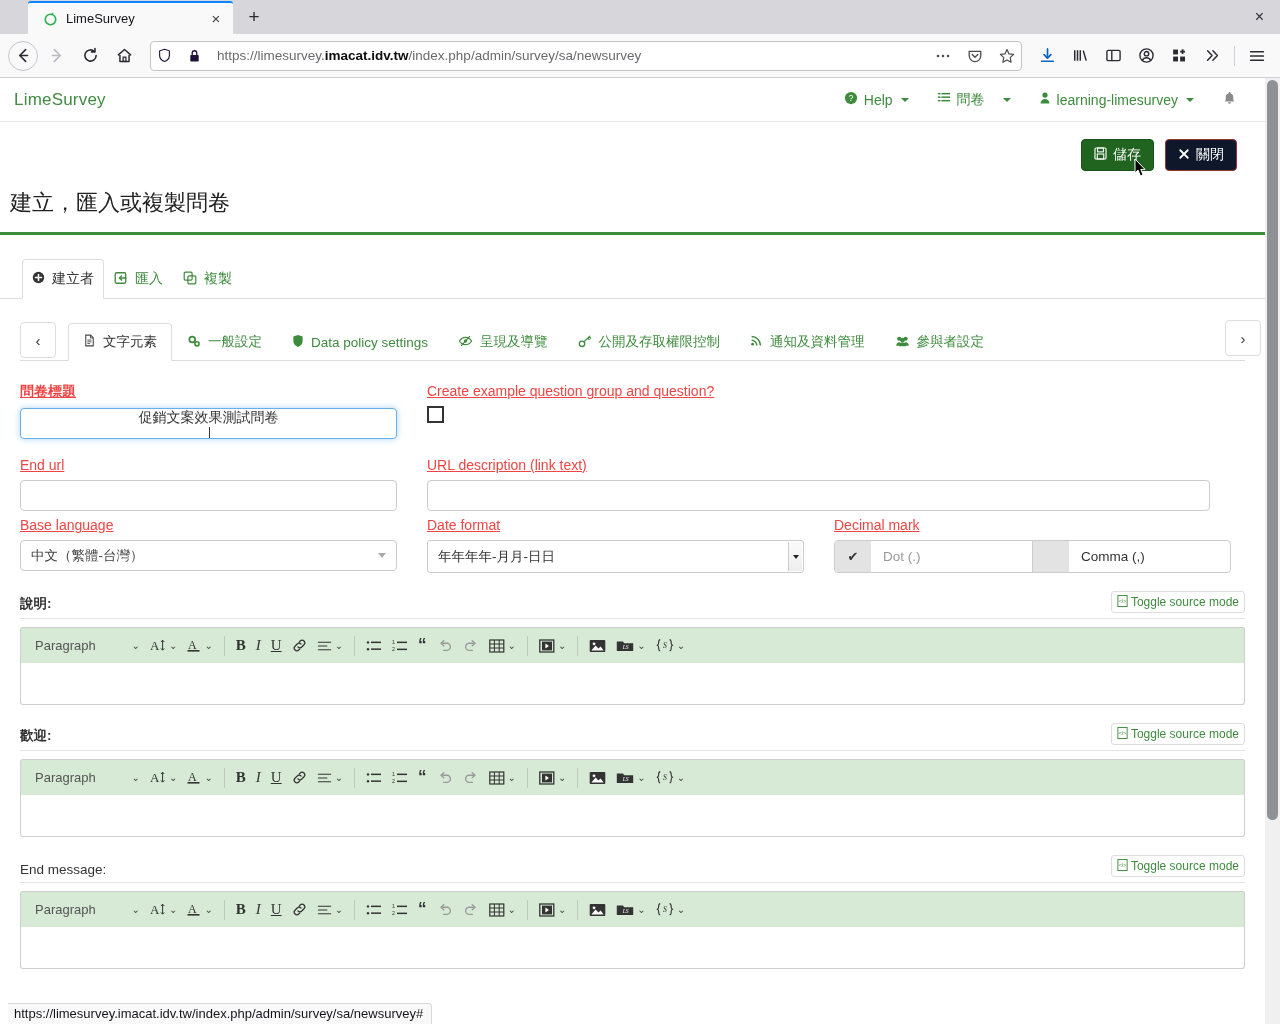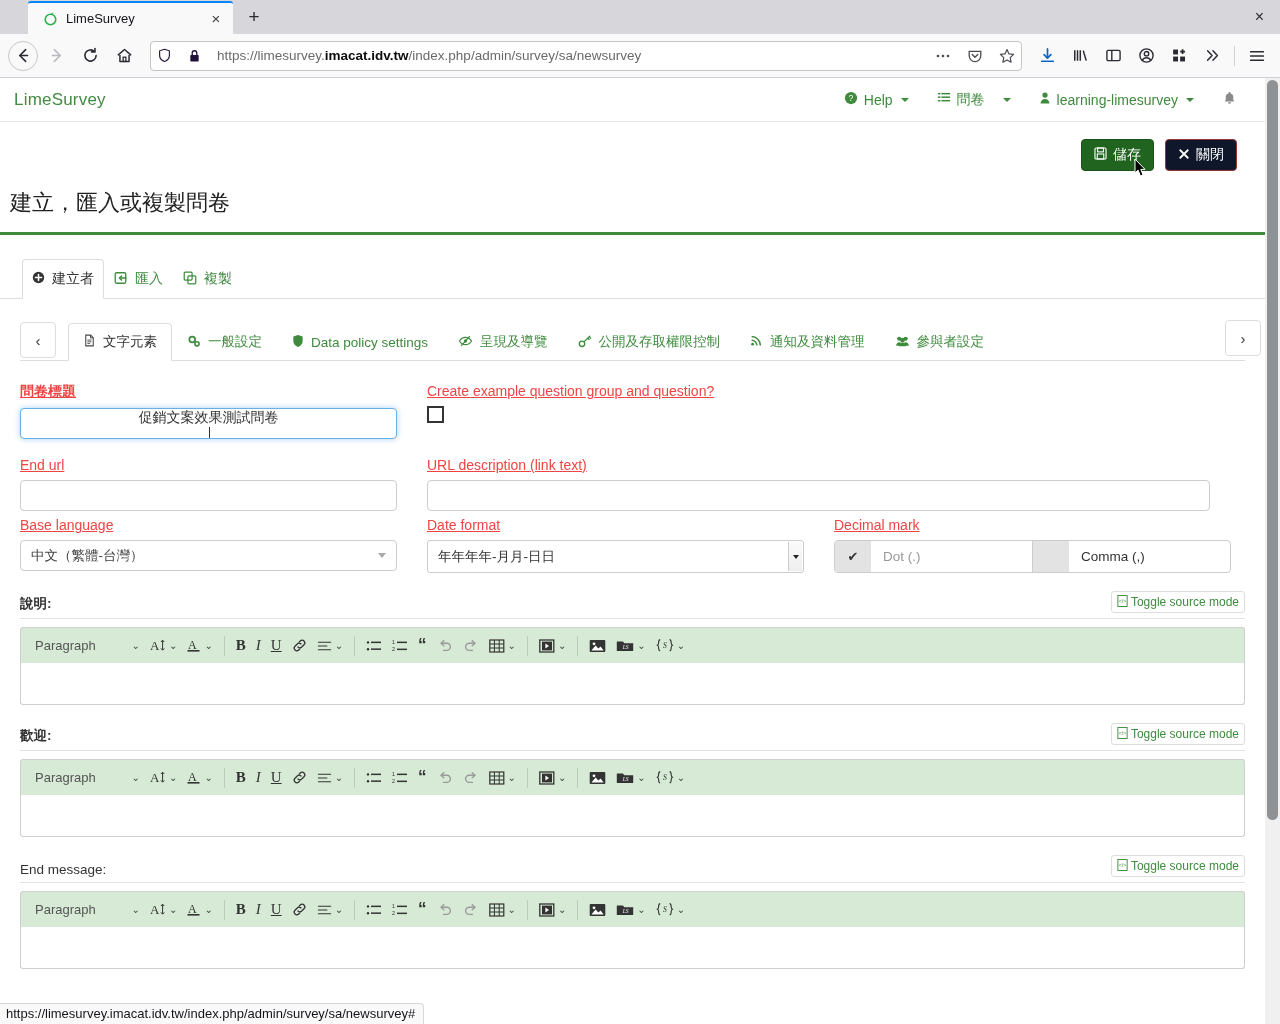--- a/index.html
+++ b/index.html
@@ -207,21 +207,21 @@
   .ck-sep { width:1px; height:20px; background:#b9cdb9; margin: 0 6px; }
   .ck-chev { font-size: 10px; color:#444; margin-left:3px; }
   .ck-b { font-weight:700; font-size:15px; font-family:"Liberation Serif",serif;}
   .ck-i { font-style:italic; font-size:15px; font-family:"Liberation Serif",serif;}
   .ck-u { text-decoration:underline; font-size:15px; font-family:"Liberation Serif",serif;}
   .ck-quote { font-size:17px; font-weight:700; line-height:.6; }
   .ck-gray { color:#8a8a8a; }
 
   
   #statusbar {
-    position: absolute; left: 0; bottom: 0;
+    position: absolute; left: 8px; bottom: 0;
     background: #f9f9fa; border: 1px solid #d8d8dc; border-left:none; border-bottom:none;
     border-radius: 0 4px 0 0; padding: 2px 8px 3px 6px;
     font-size: 13px; color: #15141a; max-width: 700px;
     white-space: nowrap; overflow:hidden; text-overflow:ellipsis;
   }
   
   #vscroll {
     position:absolute; right:0; top:0; width: 15px; height: 946px;
     background: #f0f0f0;
   }

